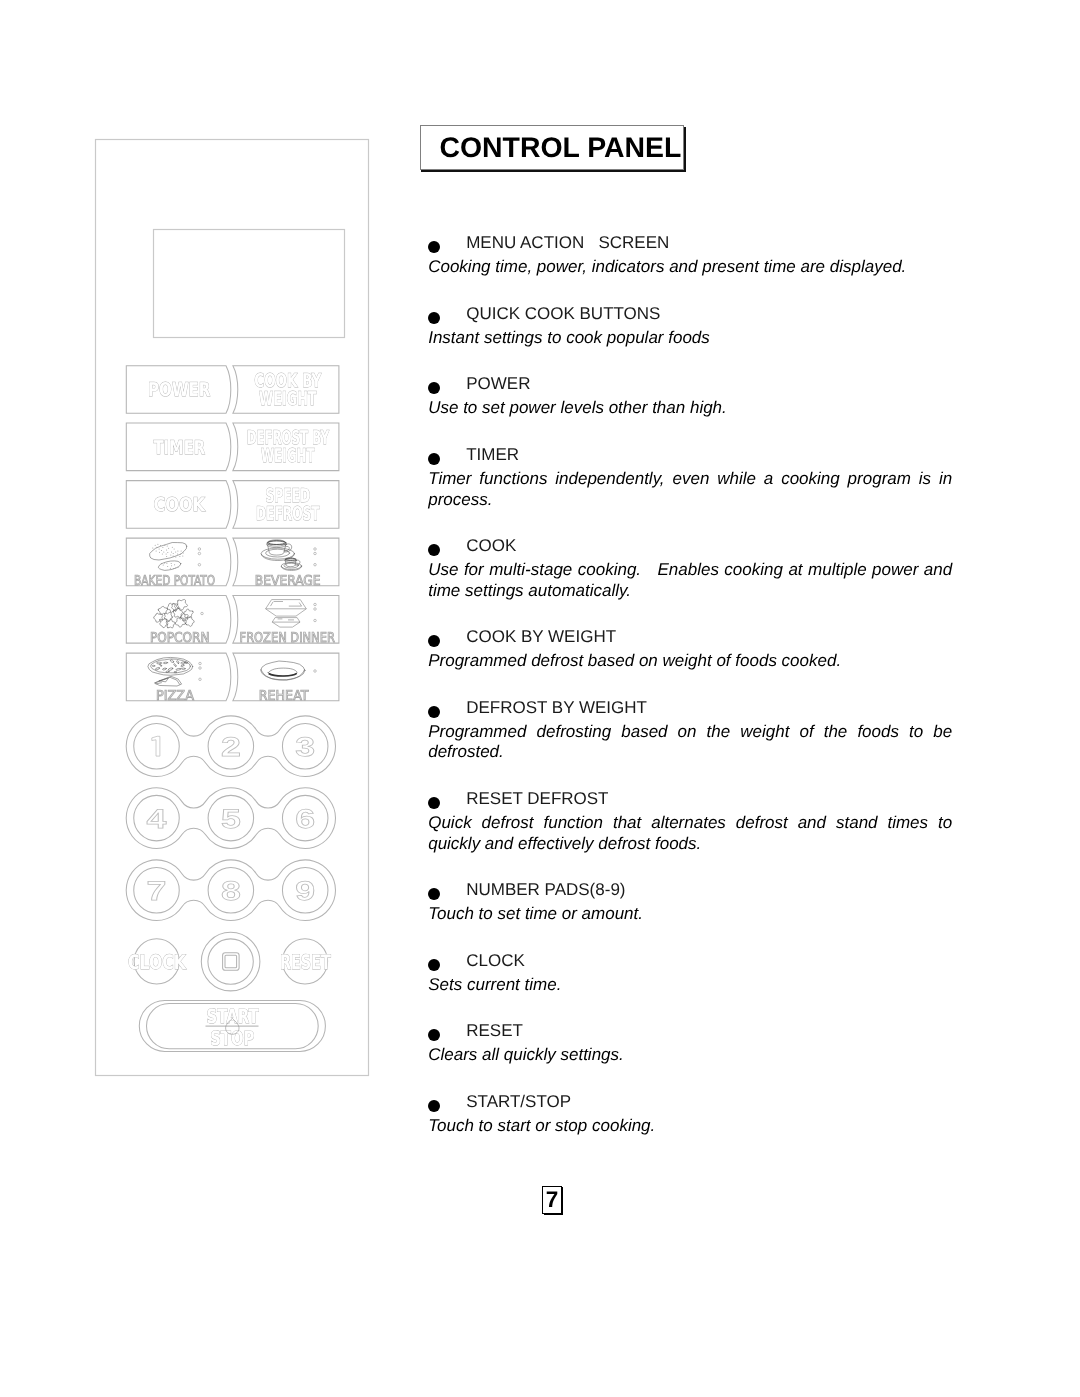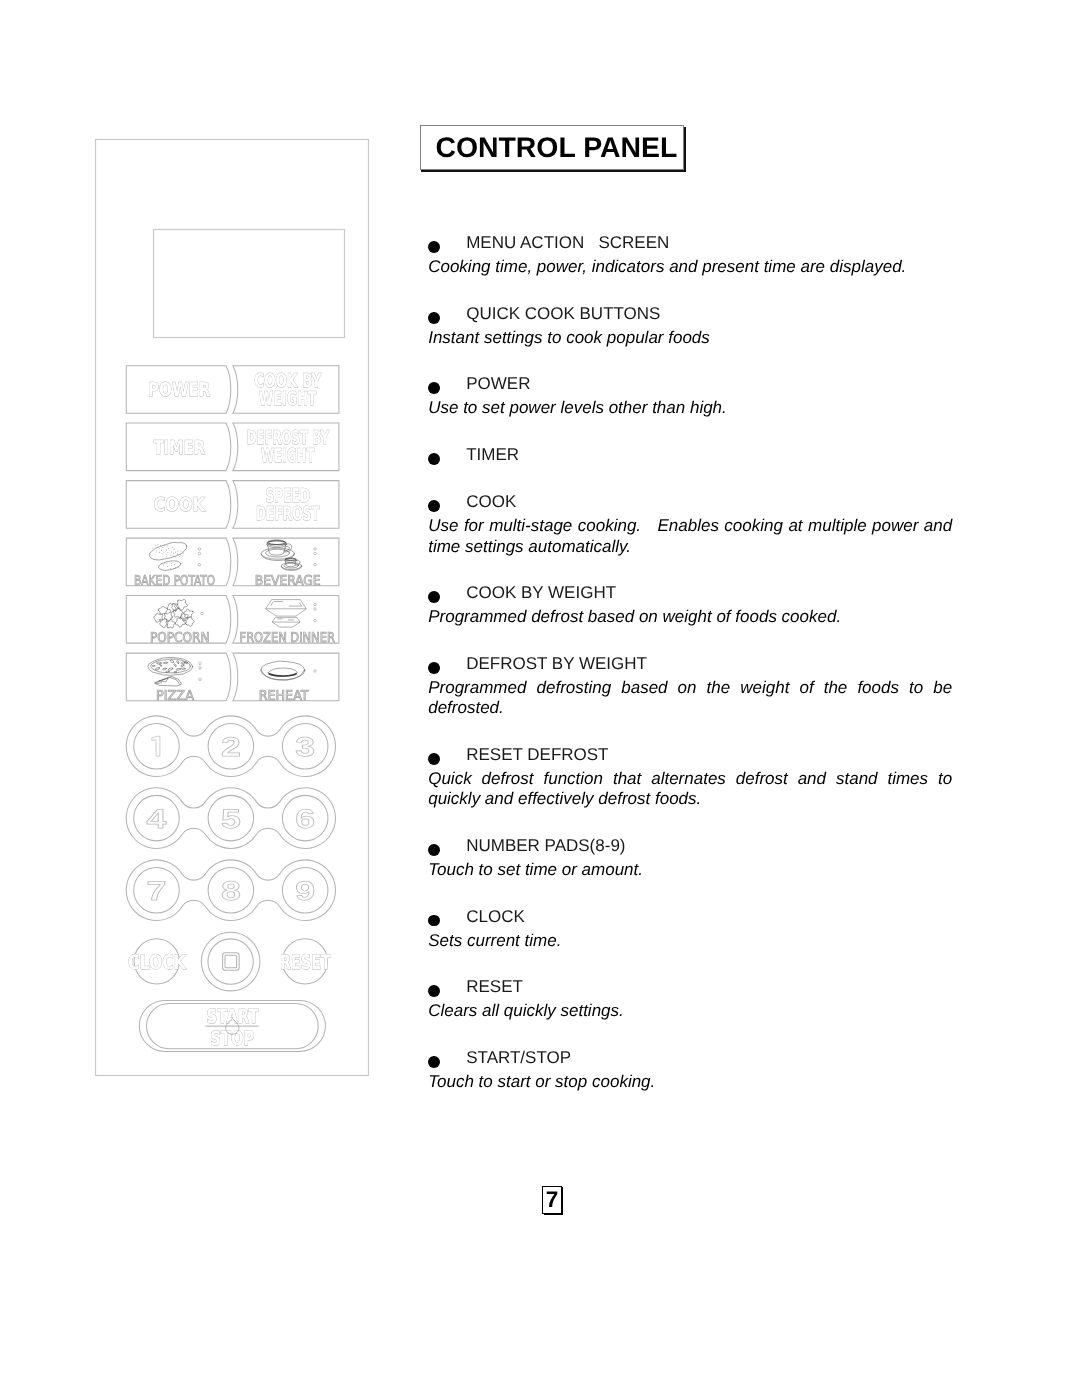--- a/index.html
+++ b/index.html
@@ -5,21 +5,21 @@
 <style>
   html,body{margin:0;padding:0;}
   body{width:1080px;height:1397px;background:#fff;font-family:"Liberation Sans",sans-serif;-webkit-font-smoothing:antialiased;text-rendering:geometricPrecision;}
   *{-webkit-font-smoothing:antialiased;}
   .page{position:relative;width:1080px;height:1397px;overflow:hidden;}
 
   
   .title-wrap{position:absolute;left:419.7px;top:125.0px;width:266px;height:47px;}
   .title-shadow{position:absolute;left:1.6px;top:1.6px;width:264.6px;height:45.4px;background:#111;}
   .title-box{position:absolute;left:0;top:0;width:264px;height:45px;border:1.4px solid #808080;background:#fff;box-sizing:border-box;}
-  .title-text{position:absolute;left:10.7px;top:0;width:250px;height:45px;line-height:44.5px;text-align:center;
+  .title-text{position:absolute;left:10.7px;top:0;width:250px;height:45px;line-height:44.5px;text-align:right;
       font-size:28.4px;font-weight:bold;color:#000;white-space:nowrap;}
 
   
   .content{position:absolute;left:428.2px;top:233.2px;width:524px;font-size:17px;}
   .item{position:relative;margin-bottom:26.05px;}
   .head{position:relative;height:21px;font-size:17px;color:#1a1a1a;white-space:pre;
         font-family:"Liberation Sans",sans-serif;-webkit-text-stroke:0.01px transparent;}
   .bullet{position:absolute;left:0.2px;top:8px;width:11.8px;height:11.8px;border-radius:50%;background:#000;}
   .head .htext{position:absolute;left:38px;top:0;}
   .desc{font-size:17px;color:#000;text-align:justify;line-height:20.55px;margin-top:3px;white-space:pre-wrap;font-style:italic;}
@@ -302,20 +302,21 @@
         <span class="bullet"></span>
         <span class="htext">POWER</span>
       </div>
       <div class="desc">Use to set power levels other than high.</div>
     </div>
     <div class="item">
       <div class="head">
         <span class="bullet"></span>
         <span class="htext">TIMER</span>
       </div>
+      <div class="desc">Timer functions independently, even while a cooking program is in process.</div>
     </div>
     <div class="item">
       <div class="head">
         <span class="bullet"></span>
         <span class="htext">COOK</span>
       </div>
       <div class="desc">Use for multi-stage cooking.   Enables cooking at multiple power and time settings automatically.</div>
     </div>
     <div class="item">
       <div class="head">

